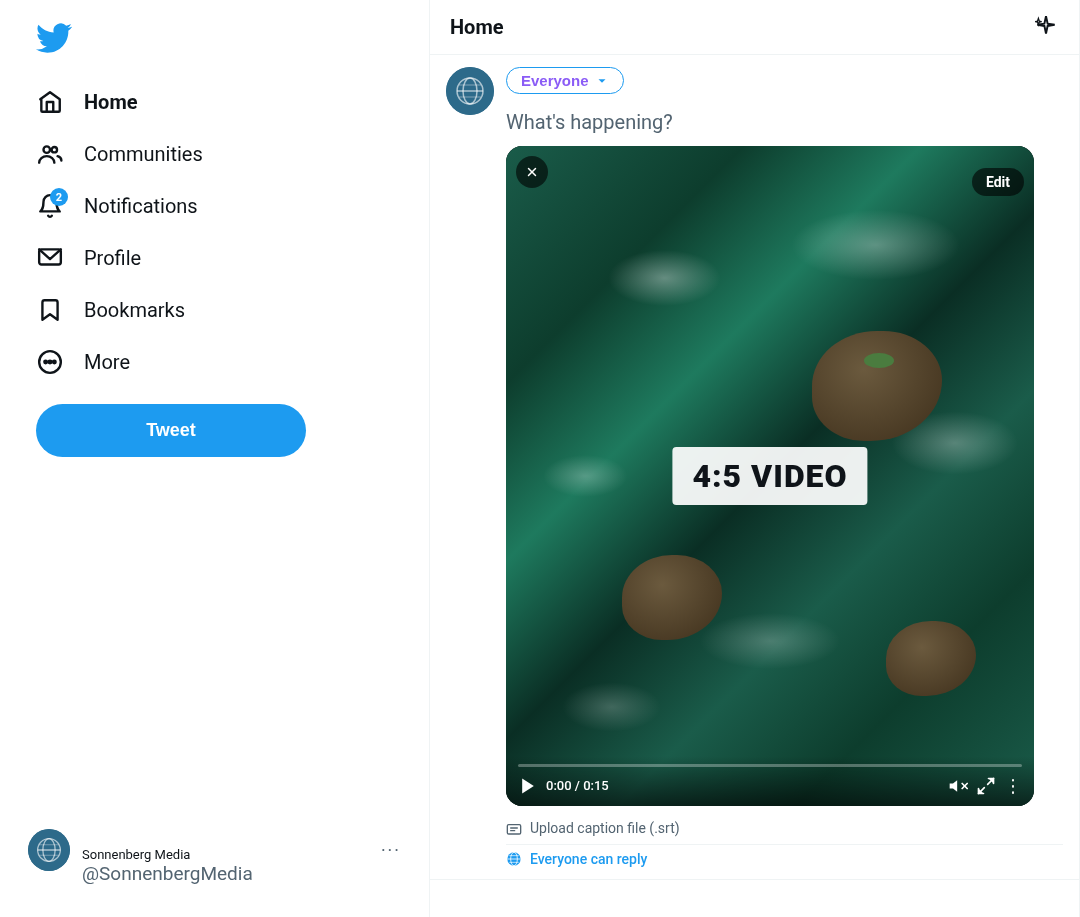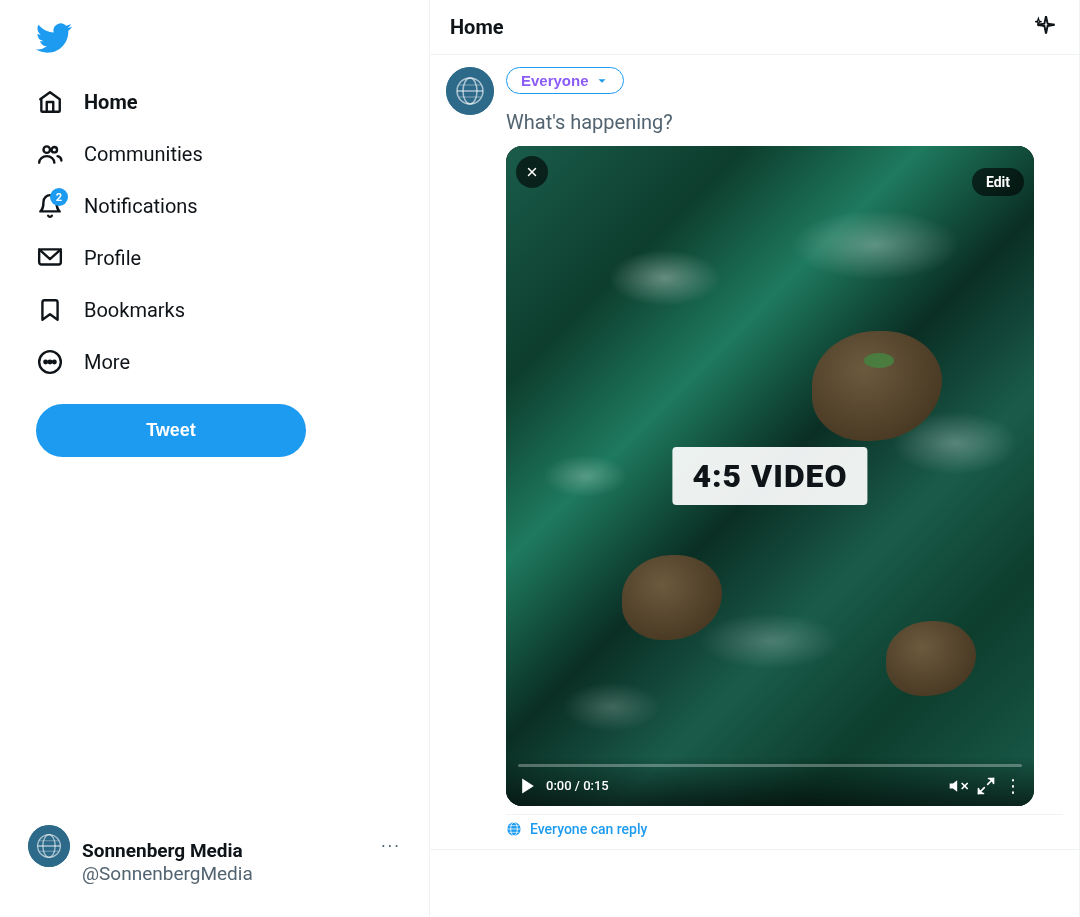--- a/index.html
+++ b/index.html
@@ -119,22 +119,22 @@
       background: #2d6a8a;
       display: flex;
       align-items: center;
       justify-content: center;
       overflow: hidden;
       flex-shrink: 0;
     }
 
     .user-info { flex: 1; min-width: 0; }
     .user-name {
-      font-size: 19px;
-      font-weight: 700;
+      font-size: 13px;
+      font-weight: 400;
       color: #0f1419;
       white-space: nowrap;
       overflow: hidden;
       text-overflow: ellipsis;
       margin-top: 32px;
     }
     .user-handle {
       font-size: 19px;
       color: #536471;
     }
@@ -634,20 +634,28 @@
                   </svg>
                 </div>
 
                 <div class="ctrl-more">⋮</div>
               </div>
             </div>
           </div>
         </div>
 
         
+        <div class="caption-row">
+          <svg width="16" height="16" viewBox="0 0 24 24" fill="none" stroke="#536471" stroke-width="2" stroke-linecap="round">
+            <rect x="2" y="7" width="20" height="14" rx="2"></rect>
+            <line x1="7" y1="12" x2="17" y2="12"></line>
+            <line x1="7" y1="16" x2="13" y2="16"></line>
+          </svg>
+          <span>Upload caption file (.srt)</span>
+        </div>
 
         
         <div class="everyone-reply-row">
           <svg width="16" height="16" viewBox="0 0 24 24" fill="#1d9bf0">
             <circle cx="12" cy="12" r="10"></circle>
             <ellipse cx="12" cy="12" rx="5" ry="10" fill="none" stroke="#fff" stroke-width="1.2"></ellipse>
             <line x1="2" y1="12" x2="22" y2="12" stroke="#fff" stroke-width="1.2"></line>
             <line x1="5" y1="7" x2="19" y2="7" stroke="#fff" stroke-width="1"></line>
             <line x1="5" y1="17" x2="19" y2="17" stroke="#fff" stroke-width="1"></line>
           </svg>

